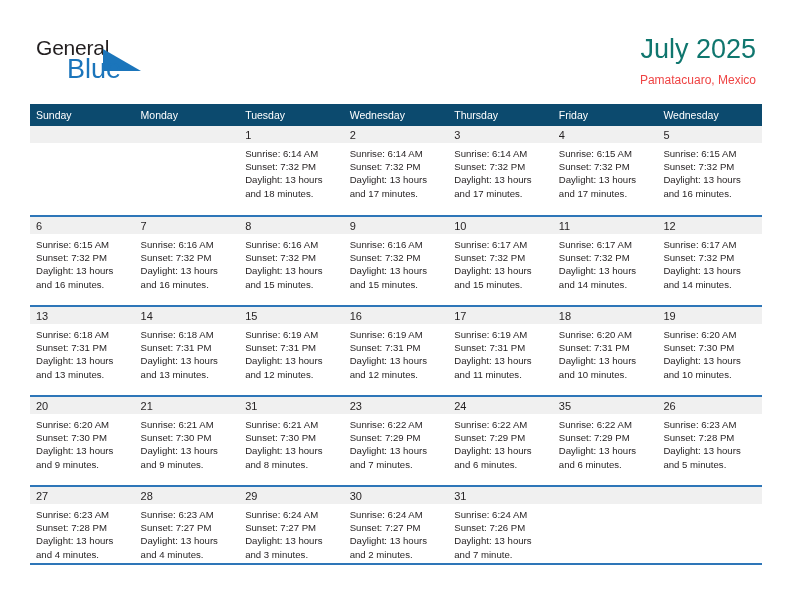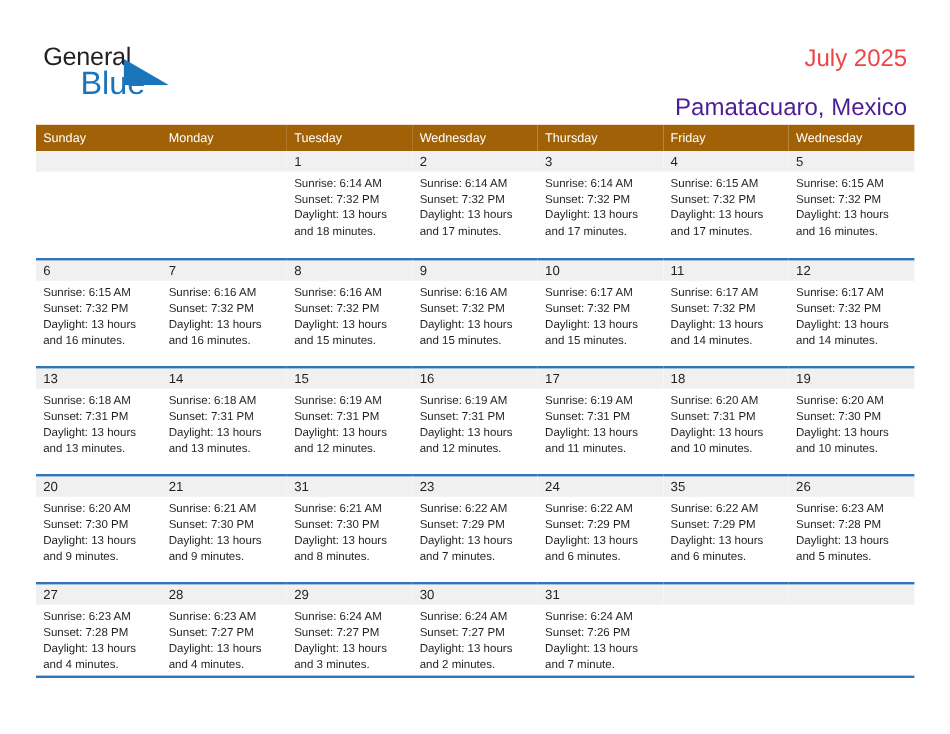--- a/index.html
+++ b/index.html
@@ -67,48 +67,48 @@
     line-height: 24px;
   }
 
   .title-block {
     position: absolute;
     right: 36px;
     top: 33px;
     text-align: right;
   }
   .cal-title {
-    font-size: 20px;
-    color: #ef4444;
+    font-size: 27px;
+    color: #0f766e;
     line-height: 32px;
     white-space: nowrap;
   }
   .cal-subtitle {
-    font-size: 20px;
-    color: #4c1d95;
+    font-size: 12px;
+    color: #ef4444;
     line-height: 18px;
-    margin-top: 16px;
+    margin-top: 6px;
     white-space: nowrap;
   }
 
   
   .calendar {
     position: absolute;
     left: 30px;
     top: 104px;
     width: 732px;
   }
   table.cal {
     border-collapse: collapse;
     table-layout: fixed;
     width: 732px;
   }
   table.cal col { width: 104.57px; }
   thead th {
-    background: #a16207;
+    background: #0c4a6e;
     color: #ffffff;
     font-size: 10.5px;
     font-weight: normal;
     text-align: left;
     padding: 5px 0 5px 6px;
     height: 20px;
     box-sizing: border-box;
     vertical-align: middle;
   }
   tbody td {

